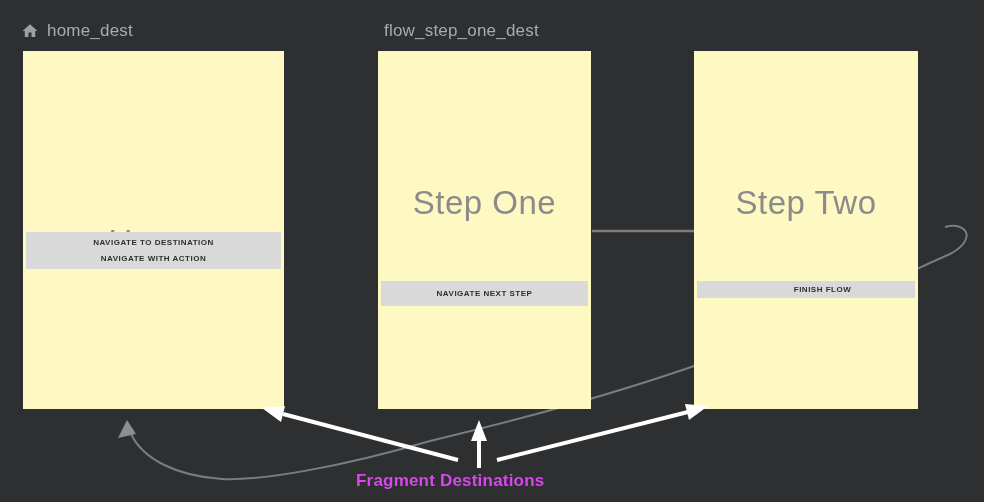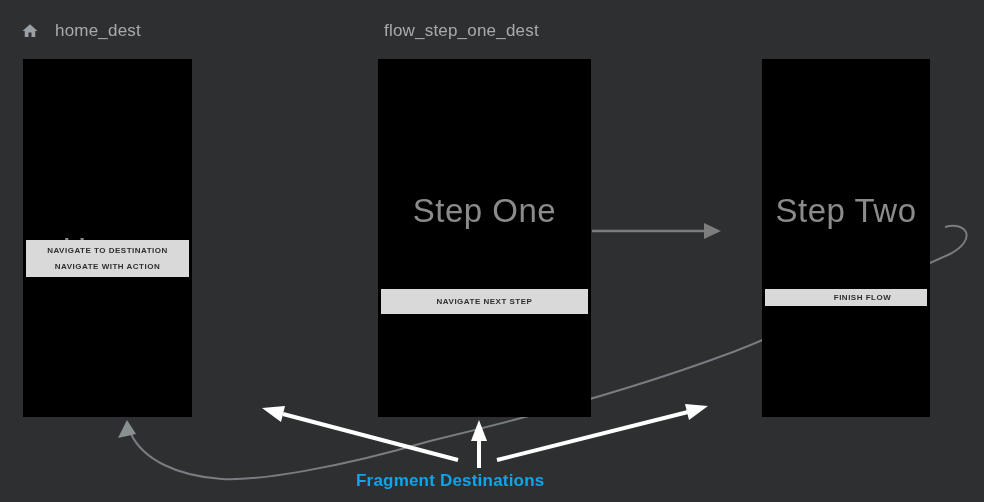--- a/index.html
+++ b/index.html
@@ -8,71 +8,70 @@
     background:#2d2f31;
     font-family:"Liberation Sans",sans-serif;
     position:relative;
     overflow:hidden;
   }
   .canvas{position:absolute;inset:0;width:984px;height:502px;}
 
   
   .dest-label{
     position:absolute;top:21px;height:20px;
-    display:flex;align-items:center;gap:16px;
+    display:flex;align-items:center;gap:8px;
     color:#a8abad;font-size:17px;letter-spacing:.2px;
     cursor:default;z-index:4;
   }
   .dest-label .home-glyph{display:inline-flex;width:18px;height:18px;}
   .dest-label .home-glyph svg{width:18px;height:18px;fill:#9aa0a4;}
 
   
   .card{
     position:absolute;top:51px;height:358px;width:213px;
-    background:#000000;
+    background:#fef9c3;
     z-index:3;
-    margin-top:8px;
   }
   .card .preview-title{
     position:absolute;left:0;right:0;
     text-align:center;
     color:#8b8b8b;font-weight:300;
     font-size:33px;letter-spacing:.5px;
     white-space:nowrap;
   }
   .card .android-btn{
     position:absolute;left:3px;right:3px;
     background:#d9d9d9;
     color:#2f2f2f;
     font-size:8px;font-weight:bold;letter-spacing:.5px;
     display:flex;align-items:center;justify-content:center;
     white-space:nowrap;
   }
 
-  #card-home{left:23px;width:169px;}
+  #card-home{left:23px;width:213px;padding-left:48px;}
   #card-home .preview-title{top:172px;}
   #card-home .btn-1{top:181px;height:21px;}
   #card-home .btn-2{top:197px;height:21px;}
 
   #card-one{left:378px;width:213px;}
   #card-one .preview-title{top:133px;}
   #card-one .btn-1{top:230px;height:25px;}
 
-  #card-two{left:762px;width:168px;text-decoration:underline;}
+  #card-two{left:694px;width:224px;text-decoration:underline;}
   #card-two .preview-title{top:133px;}
   #card-two .btn-1{top:230px;height:17px;padding-left:33px;}
 
   
   svg.layer{position:absolute;left:0;top:0;width:984px;height:502px;}
   #nav-arrows{z-index:1;}
   #annotations{z-index:6;}
 
   .annotation-text{
     position:absolute;left:356px;top:471px;
-    color:#0ea5e9;font-size:17px;font-weight:bold;
+    color:#d946ef;font-size:17px;font-weight:bold;
     letter-spacing:.2px;white-space:nowrap;
     z-index:7;
   }
 </style>
 </head>
 <body>
 
 <div class="canvas">
 
   <svg id="nav-arrows" class="layer" xmlns="http://www.w3.org/2000/svg">

